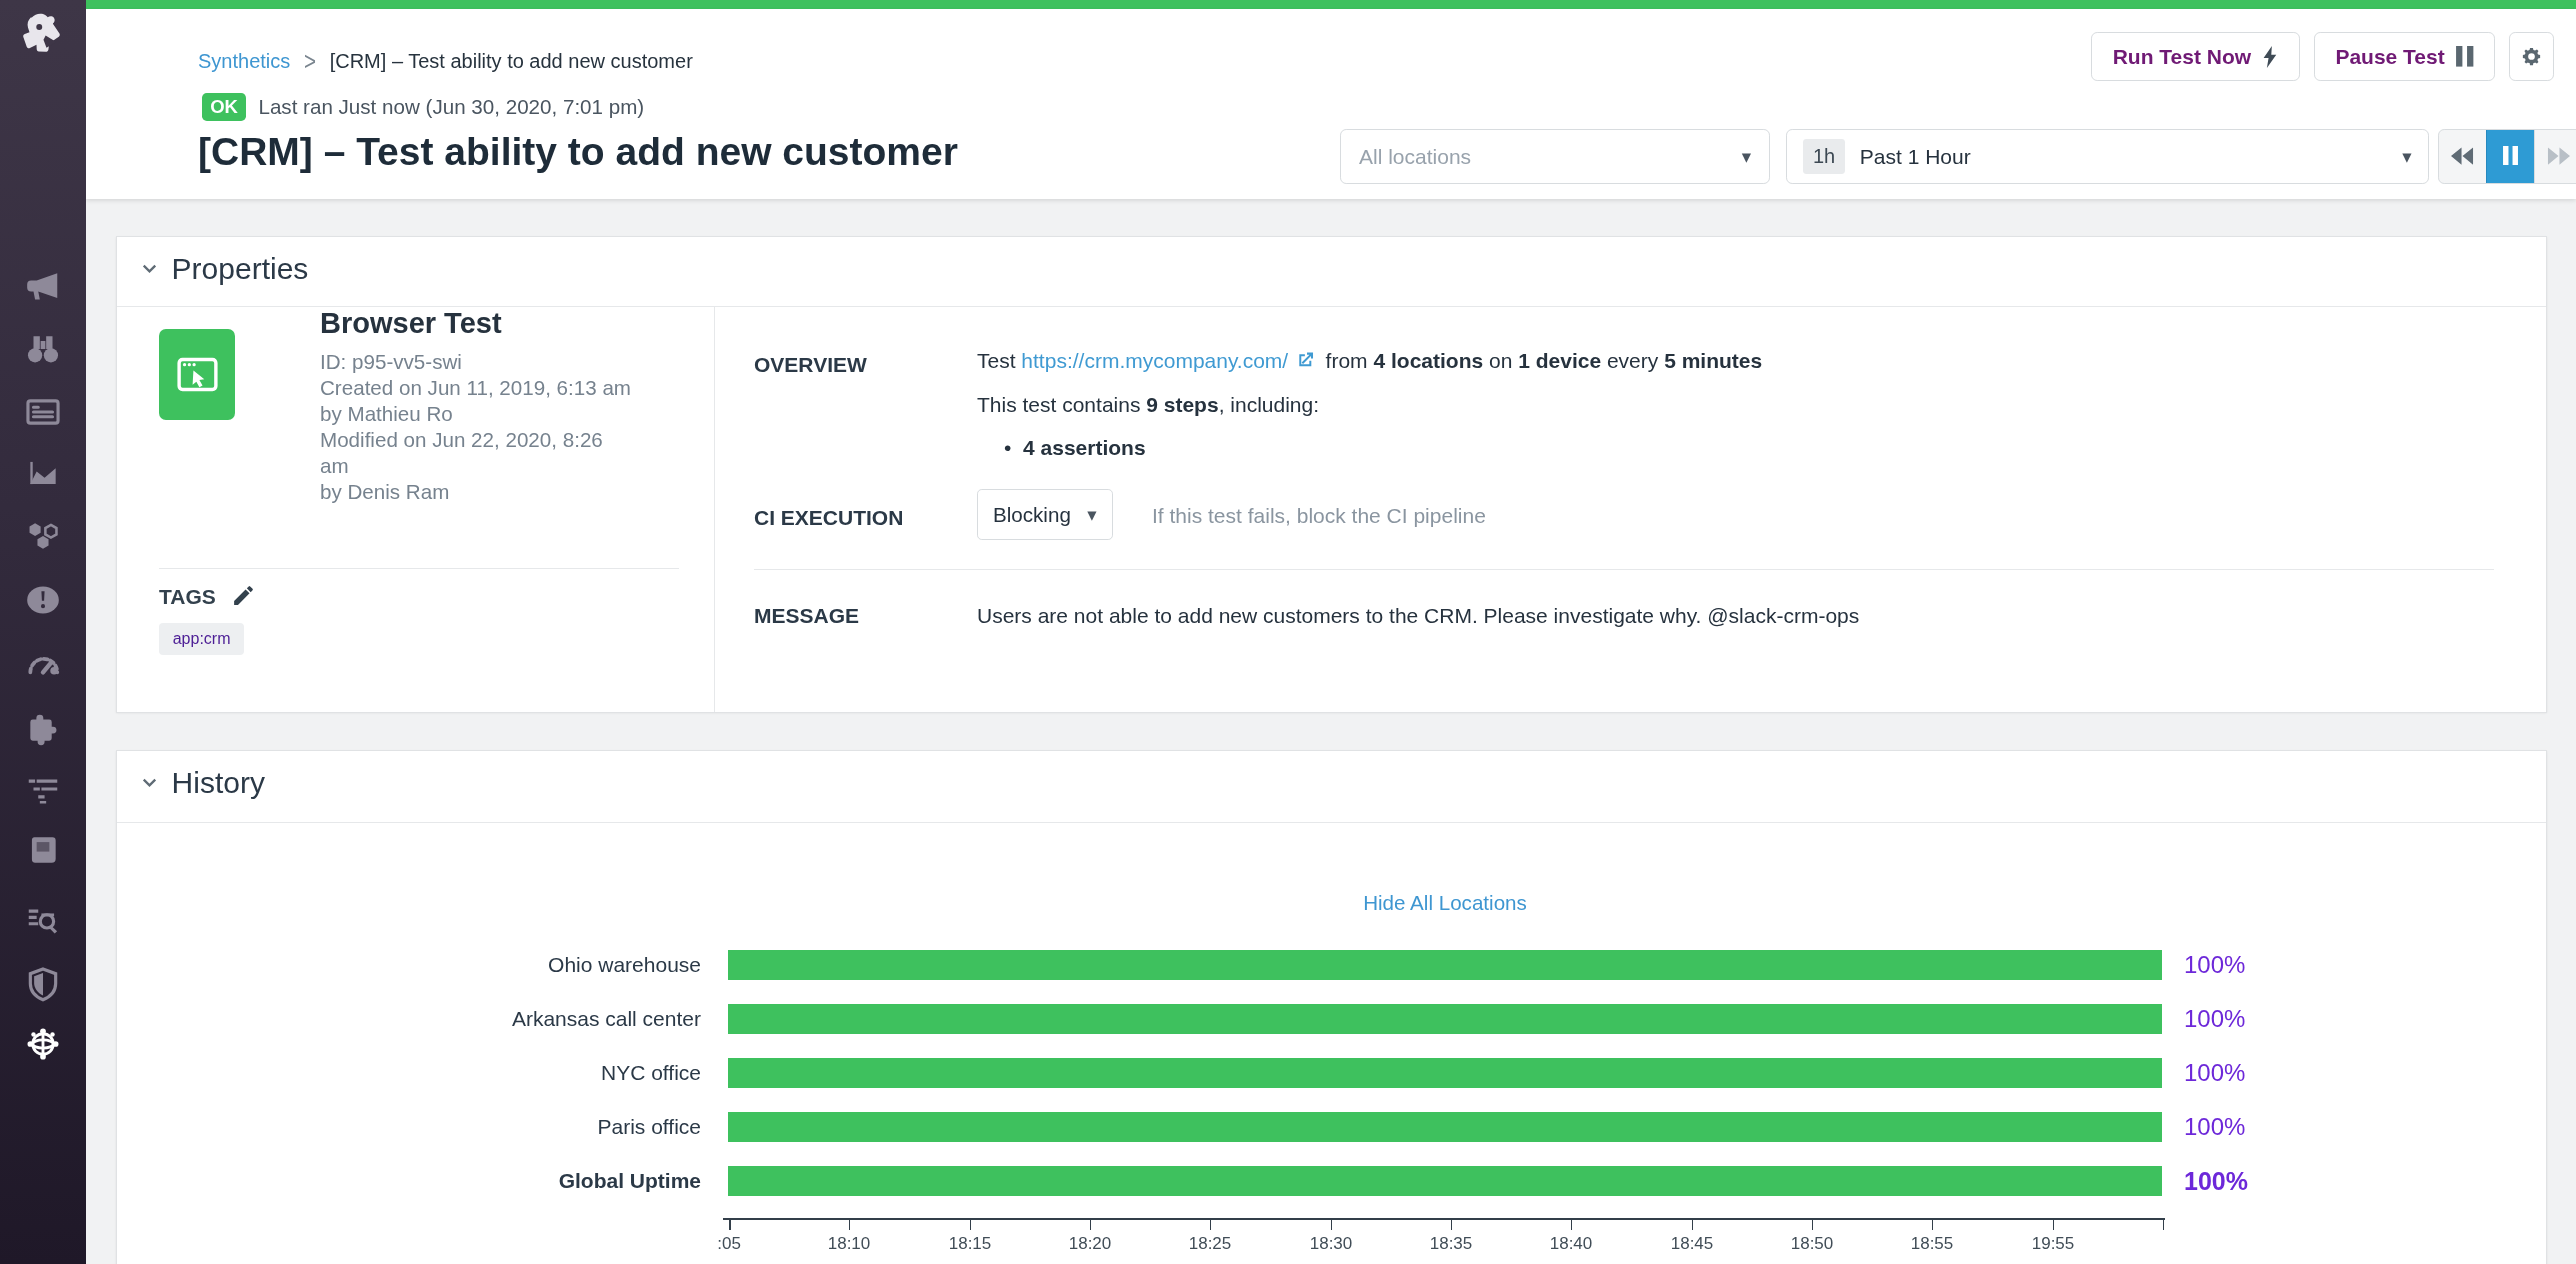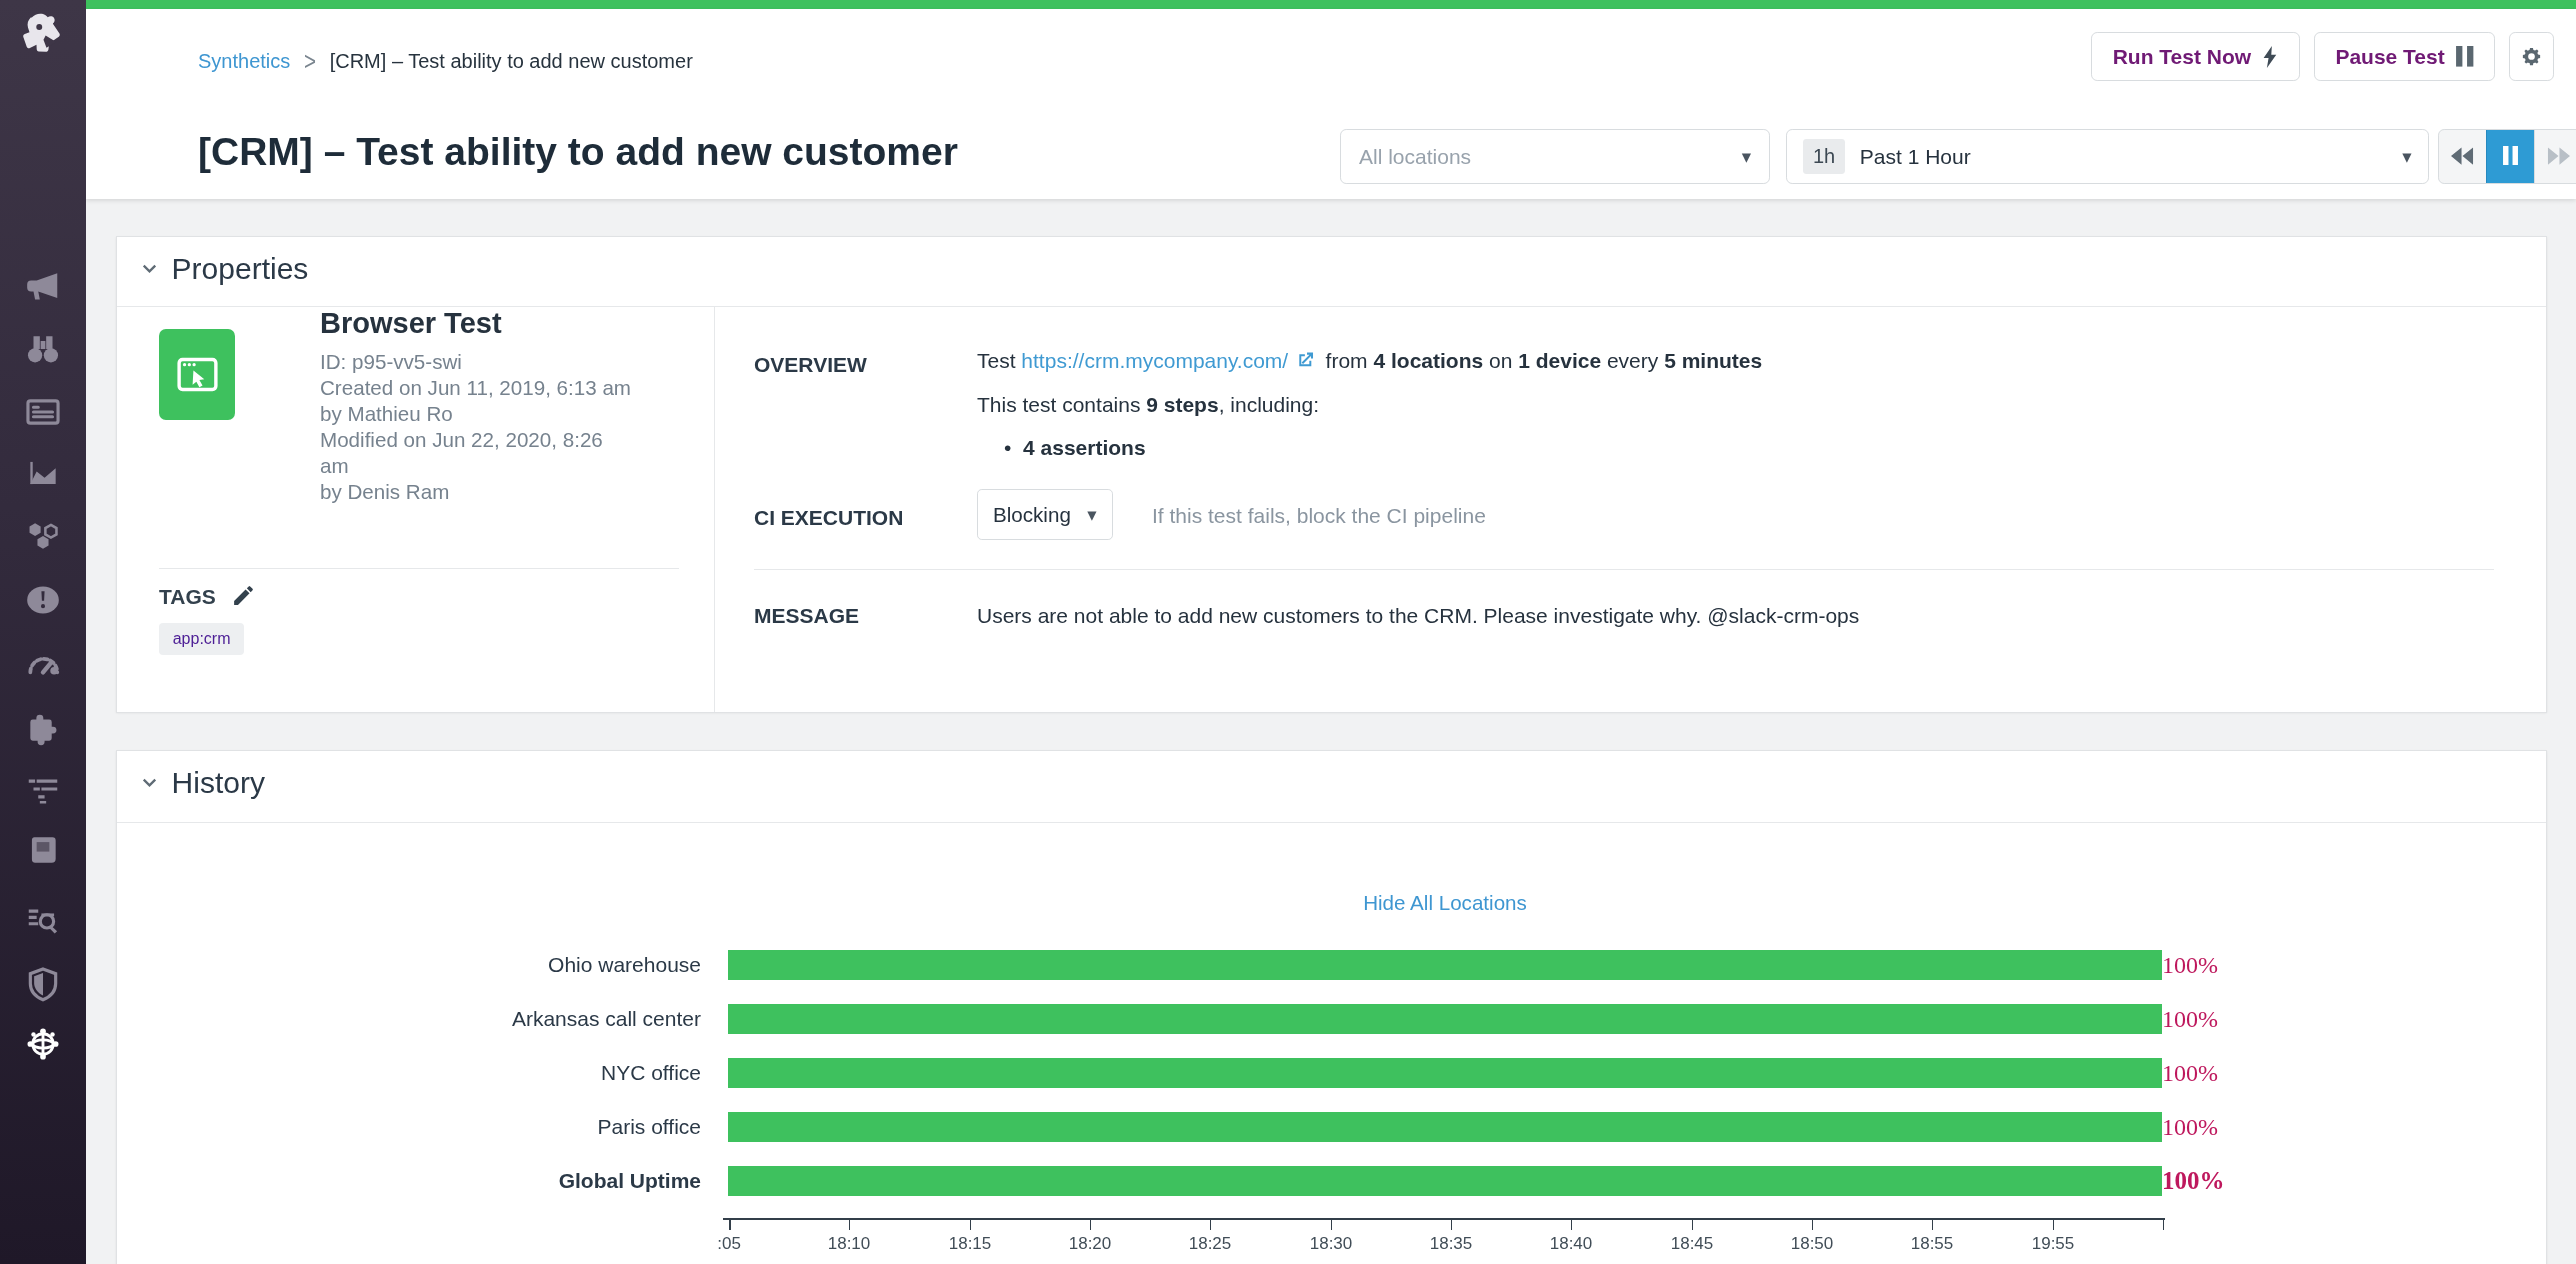--- a/index.html
+++ b/index.html
@@ -88,21 +88,21 @@
 
   
   .hide-link { position:absolute; left:611px; top:140px; width:1434px; text-align:center;
                font-size:20.6px; color:#3e96d1; cursor:pointer; }
   .bars { position:absolute; left:0; top:199px; }
   .bar-row { display:flex; align-items:center; height:30px; margin-bottom:24px; }
   .bar-label { width:584px; text-align:right; font-size:21px; color:#2b3947; padding-right:0; cursor:pointer; }
   .bar-label.bold { font-weight:bold; }
   .bar-track { width:1434px; height:30px; margin-left:27px; background:#f6f7f8; cursor:pointer; }
   .bar-fill { height:100%; background:#3ec15e; }
-  .bar-value { font-size:24px; color:#be185d;font-family:Liberation Serif, serif; }
+  .bar-value { margin-left:22px; font-size:24px; color:#6d28d9; }
   .bar-value.bold { font-weight:bold; font-size:25px; }
   .axis { position:absolute; left:606px; top:467px; width:1442px; height:34px; border-top:2.7px solid #333f4a; }
   .tick { position:absolute; top:0; width:1.4px; height:10.3px; background:#333f4a; }
   .tick-lab { position:absolute; top:13.7px; width:96px; margin-left:-48px; text-align:center;
               font-size:17px; color:#414d57; }
 </style>
 </head>
 <body>
 
 <div class="screen">
@@ -233,20 +233,24 @@
       </div>
       <div class="btn iconbtn">
         <span>
             <svg width="23" height="23" viewBox="0 0 24 24" fill="#5a6770">
               <path d="M12 8.5A3.5 3.5 0 1 0 12 15.5 3.5 3.5 0 0 0 12 8.5zm9 5l-2.2.6c-.15.6-.38 1.16-.68 1.68l1.15 2-1.6 1.6-2-1.15c-.52.3-1.08.53-1.68.68L13.5 21h-3l-.5-2.1c-.6-.15-1.16-.38-1.68-.68l-2 1.15-1.6-1.6 1.15-2c-.3-.52-.53-1.08-.68-1.68L3 13.5v-3l2.1-.5c.15-.6.38-1.16.68-1.68l-1.15-2 1.6-1.6 2 1.15c.52-.3 1.08-.53 1.68-.68L10.5 3h3l.5 2.1c.6.15 1.16.38 1.68.68l2-1.15 1.6 1.6-1.15 2c.3.52.53 1.08.68 1.68l2.19.59v3z"></path>
             </svg>
           </span>
       </div>
     </div>
 
+    <div class="statusrow">
+      <span class="ok-badge">OK</span>
+      <span class="lastran">Last ran Just now (Jun 30, 2020, 7:01 pm)</span>
+    </div>
 
     <h1 class="page-title">[CRM] – Test ability to add new customer</h1>
 
     <div class="filters">
       <div class="select sel-locations">
         <span class="placeholder">All locations</span>
         <span class="caret">▾</span>
       </div>
       <div class="select sel-time">
         <span class="chip">1h</span>

